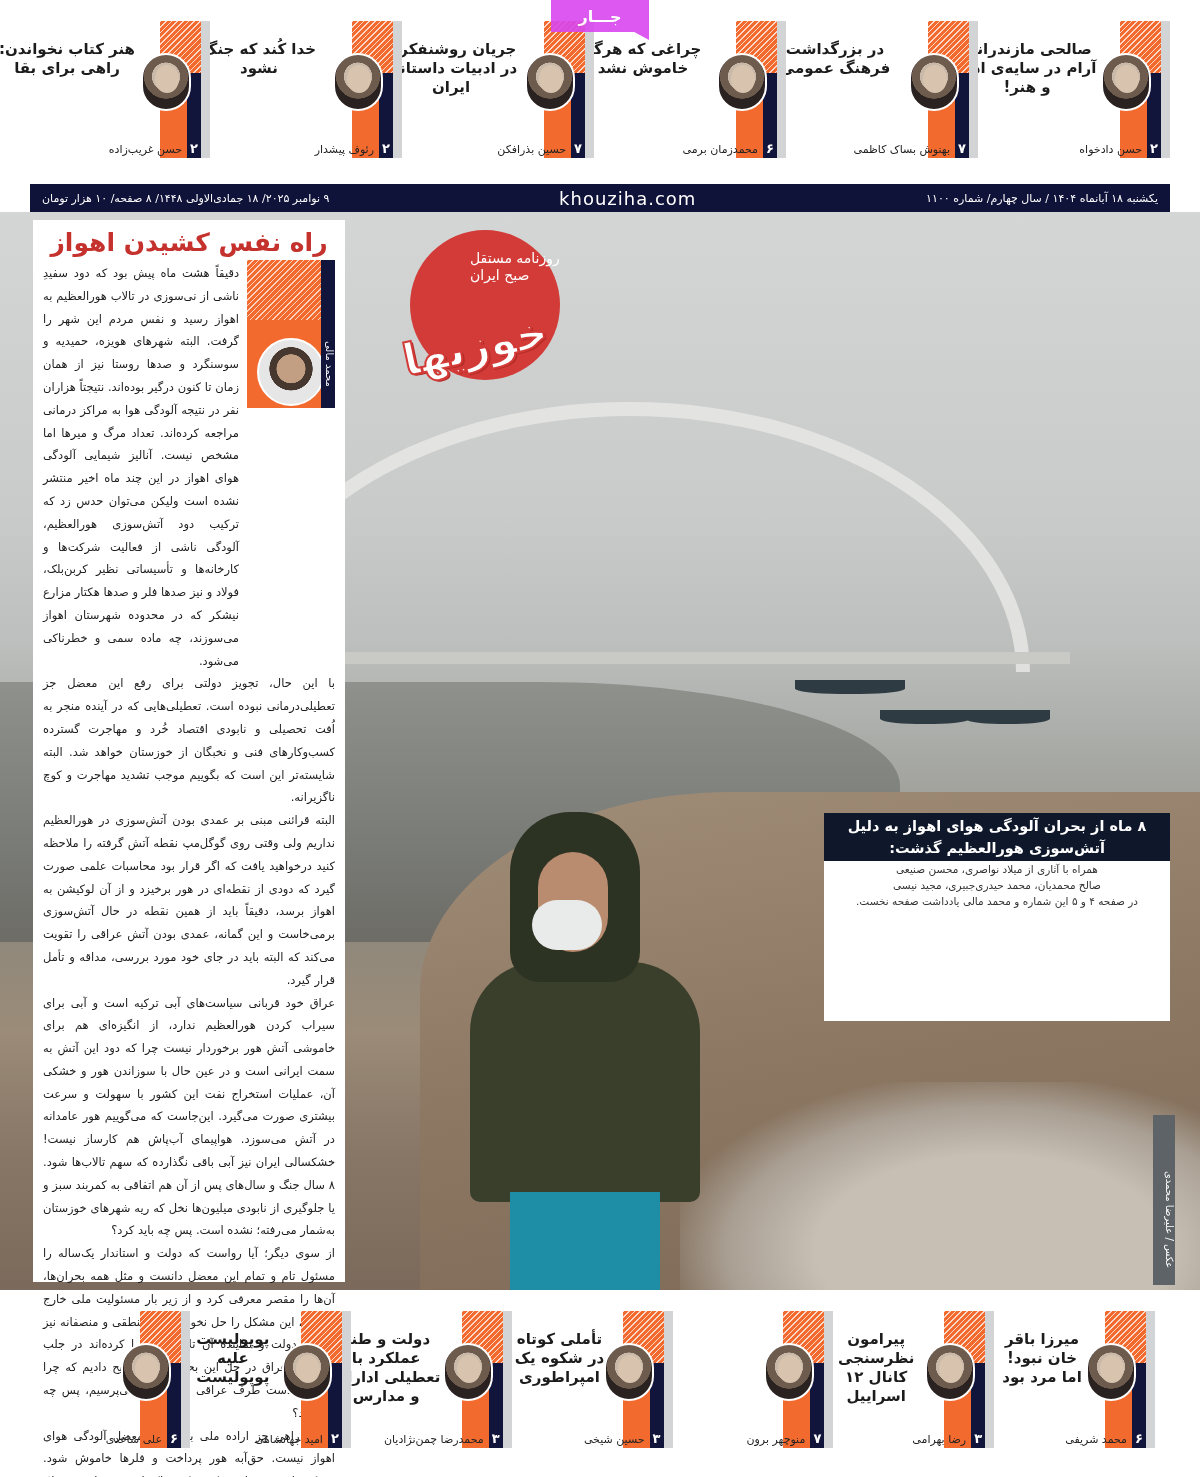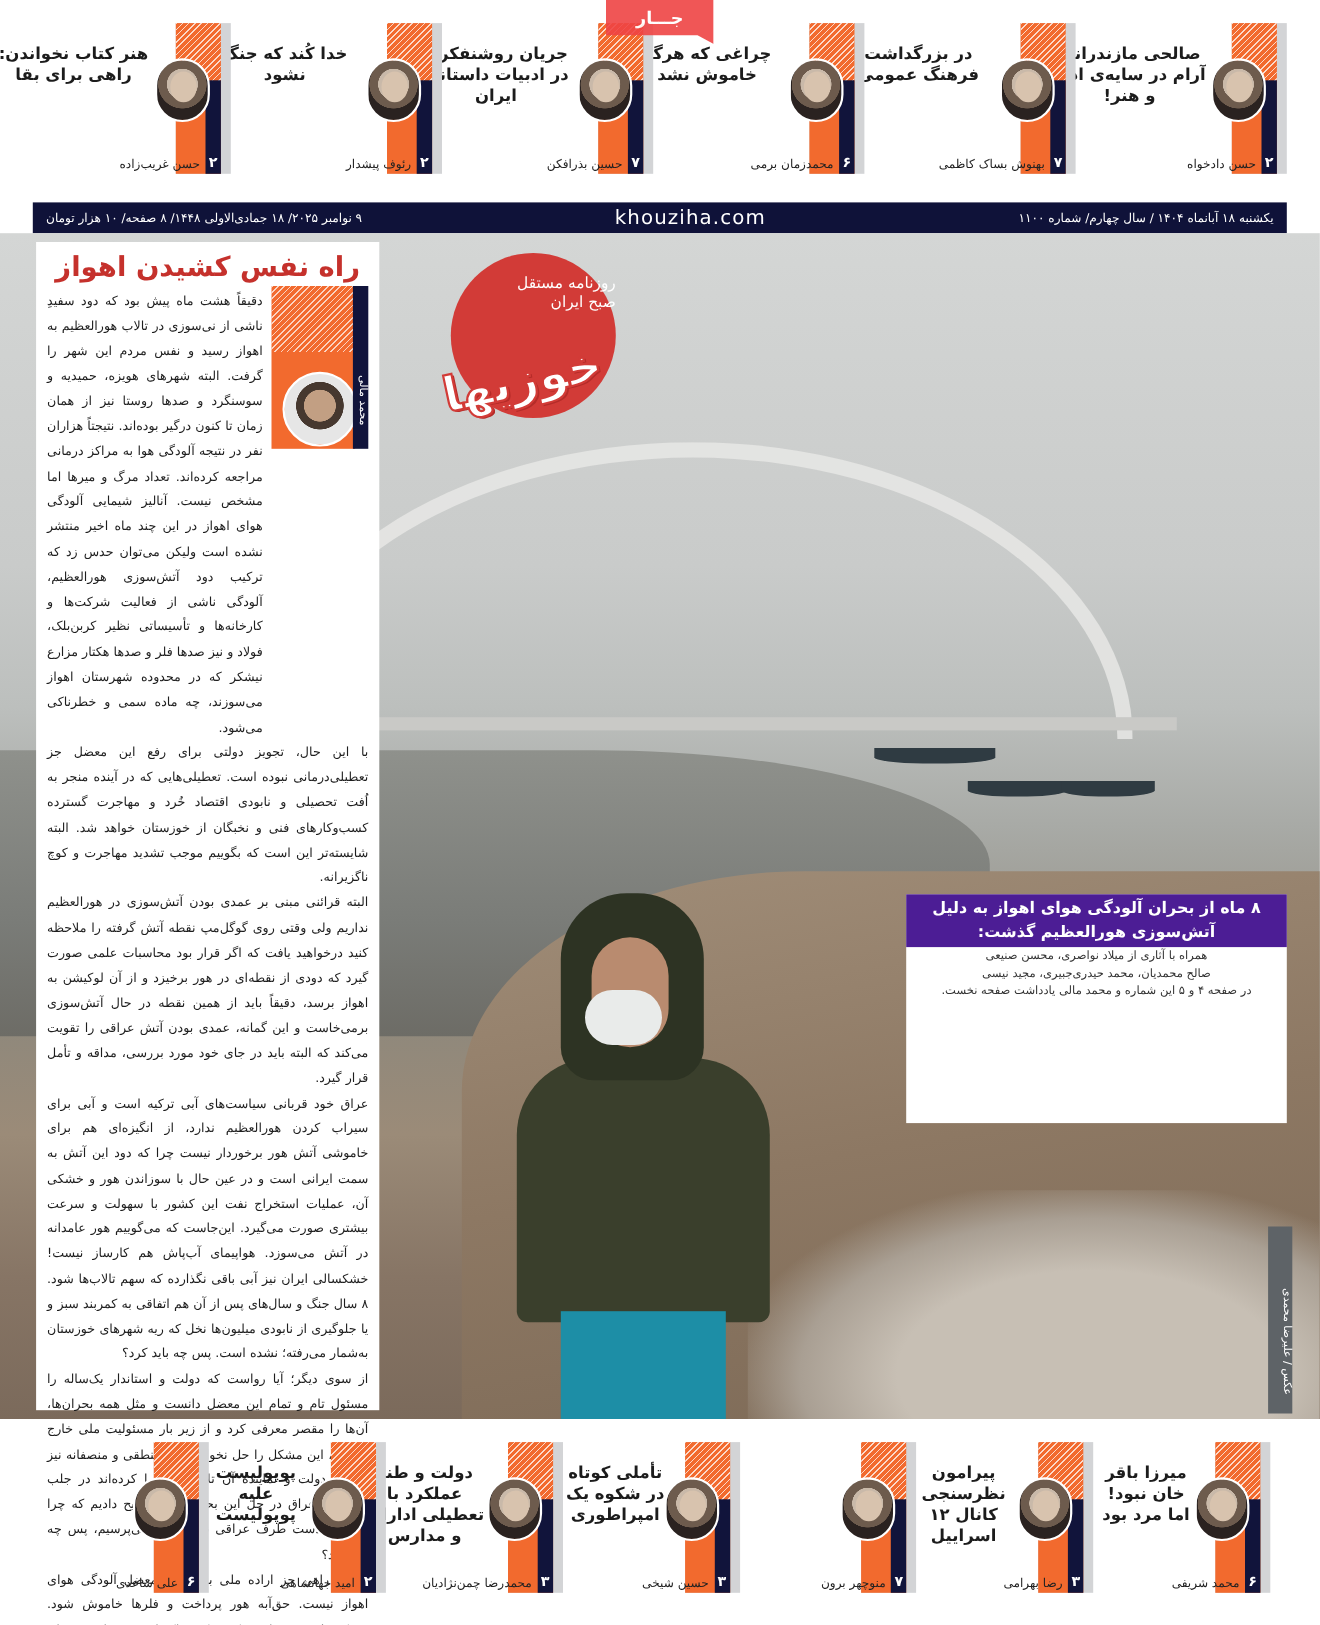--- a/index.html
+++ b/index.html
@@ -17,21 +17,21 @@
   .teaser .art .orange .waves { position: absolute; top: 0; left: 0; width: 100%; height: 55px;
       background: repeating-linear-gradient(135deg, rgba(255,255,255,.75) 0 1px, transparent 1px 4px); }
   .teaser .art .navy { position: absolute; bottom: 0; right: 9px; width: 14px; height: 85px; background: #11143b; }
   .teaser .art .pageno { position: absolute; bottom: 2px; right: 9px; width: 14px; text-align: center; color: #fff; font-weight: bold; font-size: 13px; font-family: "DejaVu Sans", sans-serif; }
   .teaser .portrait { position: absolute; top: 53px; right: 19px; width: 50px; height: 58px; border-radius: 25px 25px 25px 25px; background: radial-gradient(circle at 50% 40%, #c9b9a9 0 35%, #6d5b4d 36% 55%, #2a2220 56% 100%); border: 2px solid #fff; overflow: hidden; }
   .teaser .portrait::after { content: ""; position: absolute; left: 12px; top: 10px; width: 24px; height: 28px; border-radius: 50%; background: #d8c3ae; }
   .teaser .headline { position: absolute; top: 40px; right: 68px; width: 150px; text-align: center; font-weight: bold; font-size: 15px; line-height: 19px; color: #1c1c1c; }
   .teaser .author { position: absolute; bottom: 24px; right: 28px; font-size: 11px; color: #222; white-space: nowrap; }
 
   
-  .jump-tag { position: absolute; top: 0; left: 551px; width: 98px; height: 40px; background: #ef4444; color: #fff; font-weight: bold; font-size: 16px; text-align: center; line-height: 34px; clip-path: polygon(0 0,100% 0,100% 100%,85% 80%,0 80%); opacity: .9; }
+  .jump-tag { position: absolute; top: 0; left: 551px; width: 98px; height: 40px; background: #d946ef; color: #fff; font-weight: bold; font-size: 16px; text-align: center; line-height: 34px; clip-path: polygon(0 0,100% 0,100% 100%,85% 80%,0 80%); opacity: .9; }
 
   
   .masthead { position: absolute; top: 184px; left: 30px; width: 1140px; height: 28px; background: #0f1239; color: #fff; display: flex; align-items: center; justify-content: space-between; padding: 0 12px; }
   .masthead .issue-info { font-size: 11px; }
   .masthead .site { font-family: "DejaVu Sans", sans-serif; font-size: 18px; letter-spacing: 1px; direction: ltr; }
   .masthead .date-info { font-size: 11px; }
 
   
   .hero { position: absolute; top: 212px; left: 0; width: 1200px; height: 1078px; overflow: hidden;
       background: linear-gradient(180deg, #d4d6d5 0%, #c9cbca 28%, #bcbfbd 40%, #a8aaa6 50%, #9c9a92 58%, #8e887c 66%, #9b8b78 76%, #877565 88%, #7b6a5b 100%); }
@@ -45,38 +45,38 @@
   .hero .person .hood { position: absolute; top: 0; left: 40px; width: 130px; height: 170px; background: #2d3323; border-radius: 60px 60px 30px 30px; }
   .hero .person .face { position: absolute; top: 40px; left: 68px; width: 70px; height: 100px; background: #b98b6f; border-radius: 35px; }
   .hero .person .mask { position: absolute; top: 88px; left: 62px; width: 70px; height: 50px; background: #e9ebea; border-radius: 30px; }
   .hero .person .jacket { position: absolute; top: 150px; left: 0; width: 230px; height: 240px; background: #3a3f2c; border-radius: 70px 70px 10px 10px; }
   .hero .person .pants { position: absolute; top: 380px; left: 40px; width: 150px; height: 100px; background: #1d8ea6; }
   .photo-credit { position: absolute; top: 1115px; left: 1153px; width: 22px; height: 170px; background: #5e6367; color: #fff; font-size: 10px; writing-mode: vertical-rl; text-align: center; padding-top: 40px; }
 
   
   .logo { position: absolute; top: 220px; left: 400px; width: 170px; height: 170px; }
   .logo .disc { position: absolute; top: 10px; left: 10px; width: 150px; height: 150px; border-radius: 50%; background: #d23b37; }
-  .logo .tagline { position: absolute; top: 30px; left: 70px; width: 90px; text-align: right; color: #fff; font-size: 14px; line-height: 17px; }
+  .logo .tagline { position: absolute; top: 30px; left: 70px; width: 90px; text-align: left; color: #fff; font-size: 14px; line-height: 17px; }
   .logo .brand { position: absolute; top: 100px; left: 0; width: 150px; text-align: center; color: #fff; font-weight: bold; font-size: 44px; transform: rotate(-12deg); -webkit-text-stroke: 2px #d23b37; text-shadow: 2px 2px 0 #b52c29; }
 
   
   .editorial { position: absolute; top: 220px; left: 33px; width: 312px; height: 1062px; background: #ffffff; padding: 6px 10px; }
   .editorial .title { text-align: center; font-weight: bold; font-size: 25px; color: #c5312c; line-height: 34px; }
   .editorial .author-box { position: absolute; top: 40px; right: 10px; width: 88px; height: 148px; }
   .editorial .author-box .orange { position: absolute; top: 0; right: 12px; width: 76px; height: 148px; background: #f26a2e; }
   .editorial .author-box .waves { position: absolute; top: 0; right: 12px; width: 76px; height: 60px; background: repeating-linear-gradient(135deg, rgba(255,255,255,.7) 0 1px, transparent 1px 4px); }
   .editorial .author-box .navy { position: absolute; top: 0; right: 0; width: 14px; height: 148px; background: #11143b; color: #fff; font-size: 10px; writing-mode: vertical-rl; text-align: center; padding-top: 60px; }
   .editorial .author-box .photo { position: absolute; top: 78px; right: 10px; width: 68px; height: 68px; border-radius: 50%; background: radial-gradient(circle at 50% 45%, #c29f83 0 30%, #46382f 31% 45%, #e6e6e6 46% 100%); border: 2px solid #fff; }
   .editorial .body { font-size: 11.5px; line-height: 22.8px; text-align: justify; color: #1e1e1e; margin-top: 2px; }
   .editorial .body p { margin: 0; }
   .editorial .body p.first { padding-right: 96px; }
 
   
   .lead { position: absolute; top: 813px; left: 824px; width: 346px; height: 208px; background: #ffffff; }
-  .lead .kicker { background: #4c1d95; color: #fff; text-align: center; font-weight: bold; font-size: 14.5px; line-height: 22px; padding: 2px 4px; }
+  .lead .kicker { background: #0f172a; color: #fff; text-align: center; font-weight: bold; font-size: 14.5px; line-height: 22px; padding: 2px 4px; }
   .lead .main-title { text-align: center; color: #c8403a; font-weight: bold; font-size: 66px; line-height: 84px; letter-spacing: -1px; }
   .lead .dek { text-align: center; font-size: 10.5px; line-height: 16px; color: #333; }
 </style>
 </head>
 <body>
 
 <div class="teaser-row top">
   <div class="teaser">
     <div class="art">
         <div class="orange">

